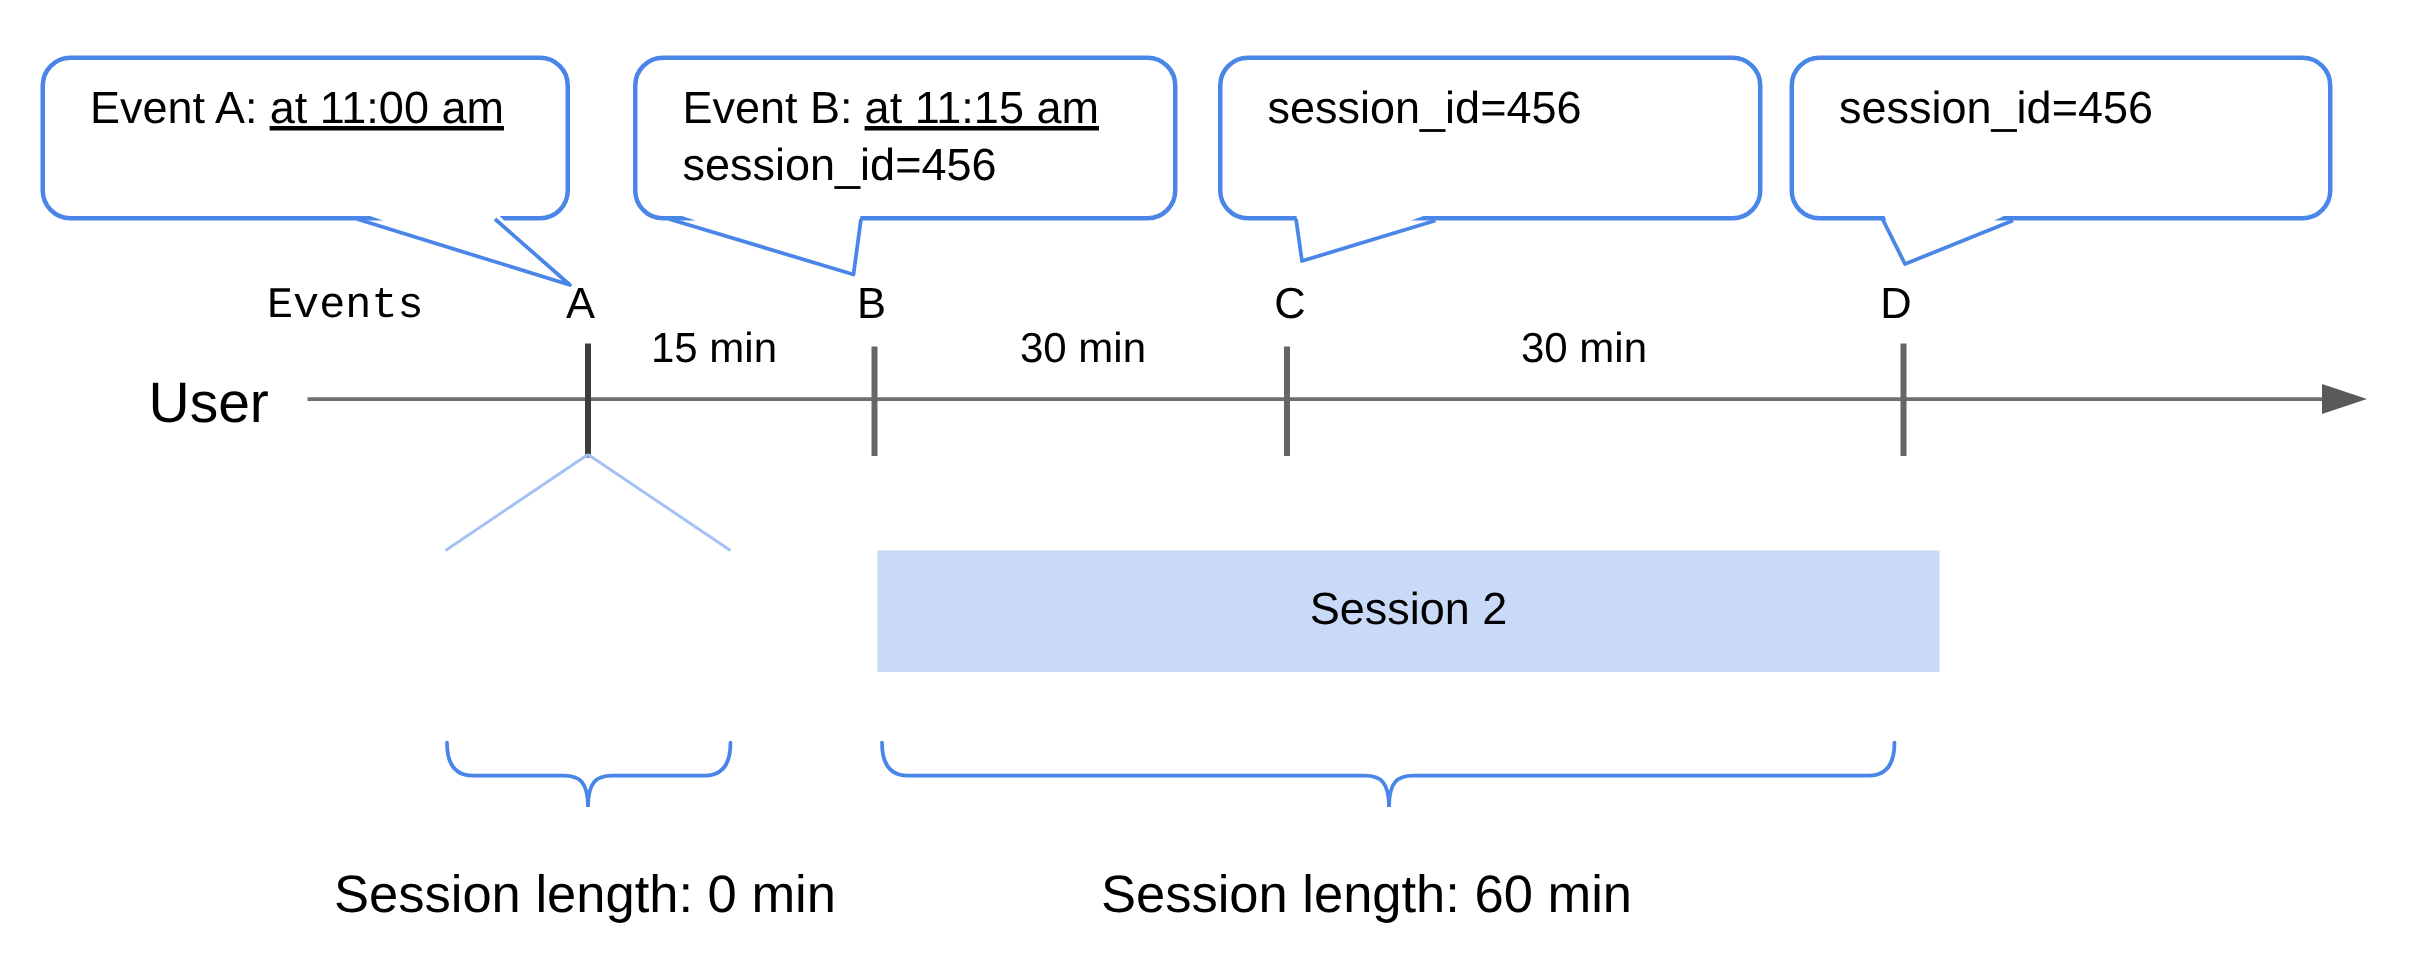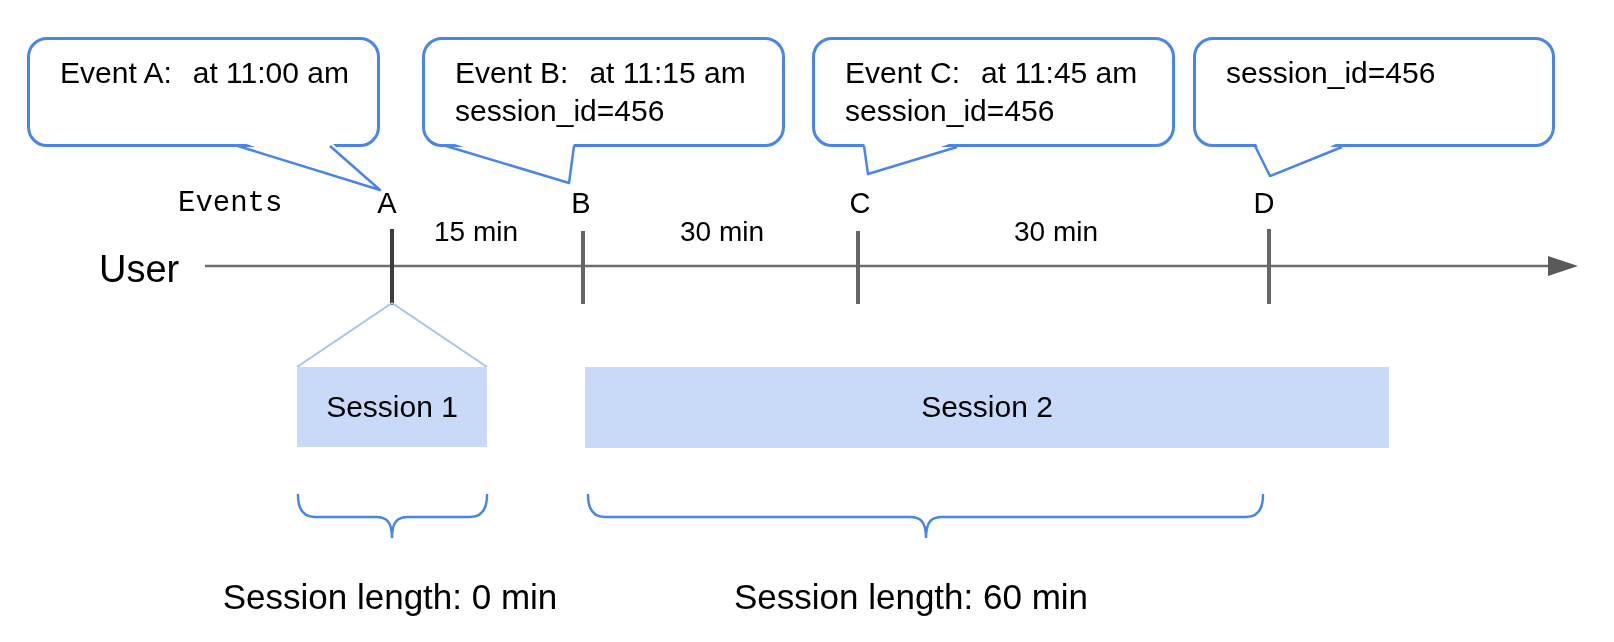--- a/index.html
+++ b/index.html
@@ -29,21 +29,21 @@
     background: #ffffff;
     border: 3px solid #4a86e8;
     border-radius: 20px;
     padding: 14px 0 0 30px;
     font-size: 30px;
     line-height: 38px;
     z-index: 1;
     white-space: nowrap;
   }
   .bubble .title { font-weight: normal; }
-  .bubble .time { margin-left: 21px; }
+  .bubble .time { margin-left: 8px; text-decoration: underline; }
 
   .plain-label { position: absolute; white-space: nowrap; }
   .centered { transform: translateX(-50%); }
 
   .user-label { left: 99px; top: 248px; font-size: 38px; }
   .events-label { left: 178px; top: 187px; font-size: 29px; font-family: Liberation Mono, monospace; }
   .event-letter { top: 187px; font-size: 29px; }
   .gap-label { top: 216px; font-size: 28px; }
 
   .session-bar {
@@ -83,21 +83,20 @@
   </svg>
 
   <div class="bubble" style="left:27px; width:353px;">
     <div><span class="title">Event A:</span><span class="time">at 11:00 am</span></div>
   </div>
   <div class="bubble" style="left:422px; width:363px;">
     <div><span class="title">Event B:</span><span class="time">at 11:15 am</span></div>
     <div>session_id=456</div>
   </div>
   <div class="bubble" style="left:812px; width:363px;">
-    <div><span class="title">Event C:</span><span class="time">at 11:45 am</span></div>
     <div>session_id=456</div>
   </div>
   <div class="bubble" style="left:1193px; width:362px;">
     <div>session_id=456</div>
   </div>
 
   <svg class="layer overlay" viewBox="0 0 1614 642">
     <polygon points="238,141 380,190 330,141" fill="#ffffff"></polygon>
     <path d="M238 146 L380 190 L330 146" fill="none" stroke="#4a86e8" stroke-width="2.5" stroke-linejoin="round"></path>
 
@@ -116,23 +115,20 @@
 
   <div class="plain-label event-letter centered" style="left:387px;">A</div>
   <div class="plain-label event-letter centered" style="left:581px;">B</div>
   <div class="plain-label event-letter centered" style="left:860px;">C</div>
   <div class="plain-label event-letter centered" style="left:1264px;">D</div>
 
   <div class="plain-label gap-label centered" style="left:476px;">15 min</div>
   <div class="plain-label gap-label centered" style="left:722px;">30 min</div>
   <div class="plain-label gap-label centered" style="left:1056px;">30 min</div>
 
-  <div class="session-bar" style="left:297px; width:190px; height:80px;">
-    <div class="bar-label">Session 1</div>
-  </div>
-  <div class="session-bar" style="left:585px; width:804px; height:81px;">
+  <div class="session-bar" style="left:585px; width:708px; height:81px;">
     <div class="bar-label">Session 2</div>
   </div>
 
   <div class="plain-label length-label centered" style="left:390px;">Session length: 0 min</div>
   <div class="plain-label length-label centered" style="left:911px;">Session length: 60 min</div>
 
 </div>
 
 </body></html>

